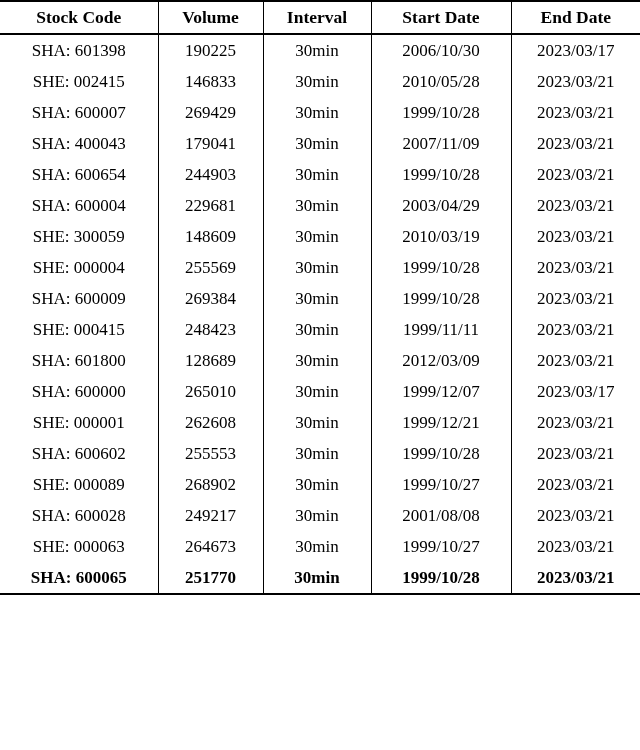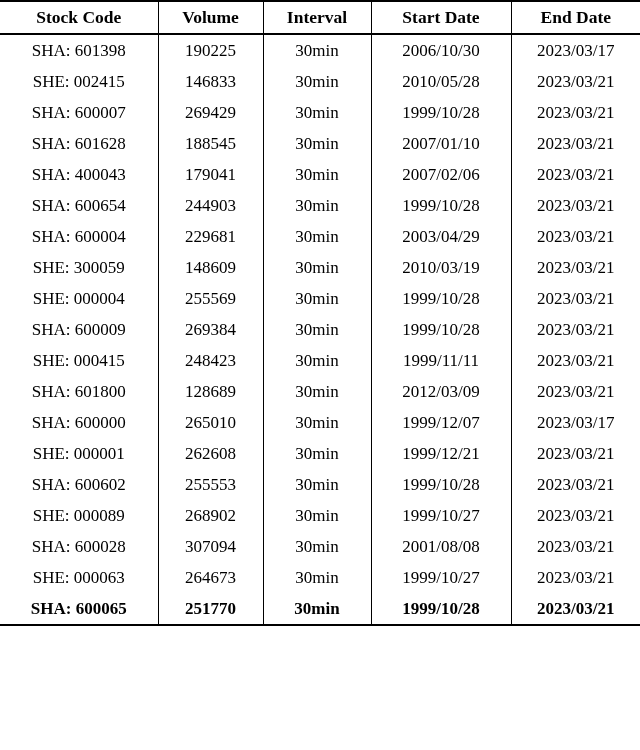--- a/index.html
+++ b/index.html
@@ -95,31 +95,24 @@
           <td>2023/03/21</td>
         </tr>
         <tr>
           <td>SHA: 600007</td>
           <td>269429</td>
           <td>30min</td>
           <td>1999/10/28</td>
           <td>2023/03/21</td>
         </tr>
         <tr>
-          <td>SHA: 601628</td>
-          <td>188545</td>
-          <td>30min</td>
-          <td>2007/01/10</td>
-          <td>2023/03/21</td>
-        </tr>
-        <tr>
           <td>SHA: 400043</td>
           <td>179041</td>
           <td>30min</td>
-          <td>2007/02/06</td>
+          <td>2007/11/09</td>
           <td>2023/03/21</td>
         </tr>
         <tr>
           <td>SHA: 600654</td>
           <td>244903</td>
           <td>30min</td>
           <td>1999/10/28</td>
           <td>2023/03/21</td>
         </tr>
         <tr>
@@ -187,21 +180,21 @@
         </tr>
         <tr>
           <td>SHE: 000089</td>
           <td>268902</td>
           <td>30min</td>
           <td>1999/10/27</td>
           <td>2023/03/21</td>
         </tr>
         <tr>
           <td>SHA: 600028</td>
-          <td>307094</td>
+          <td>249217</td>
           <td>30min</td>
           <td>2001/08/08</td>
           <td>2023/03/21</td>
         </tr>
         <tr>
           <td>SHE: 000063</td>
           <td>264673</td>
           <td>30min</td>
           <td>1999/10/27</td>
           <td>2023/03/21</td>

